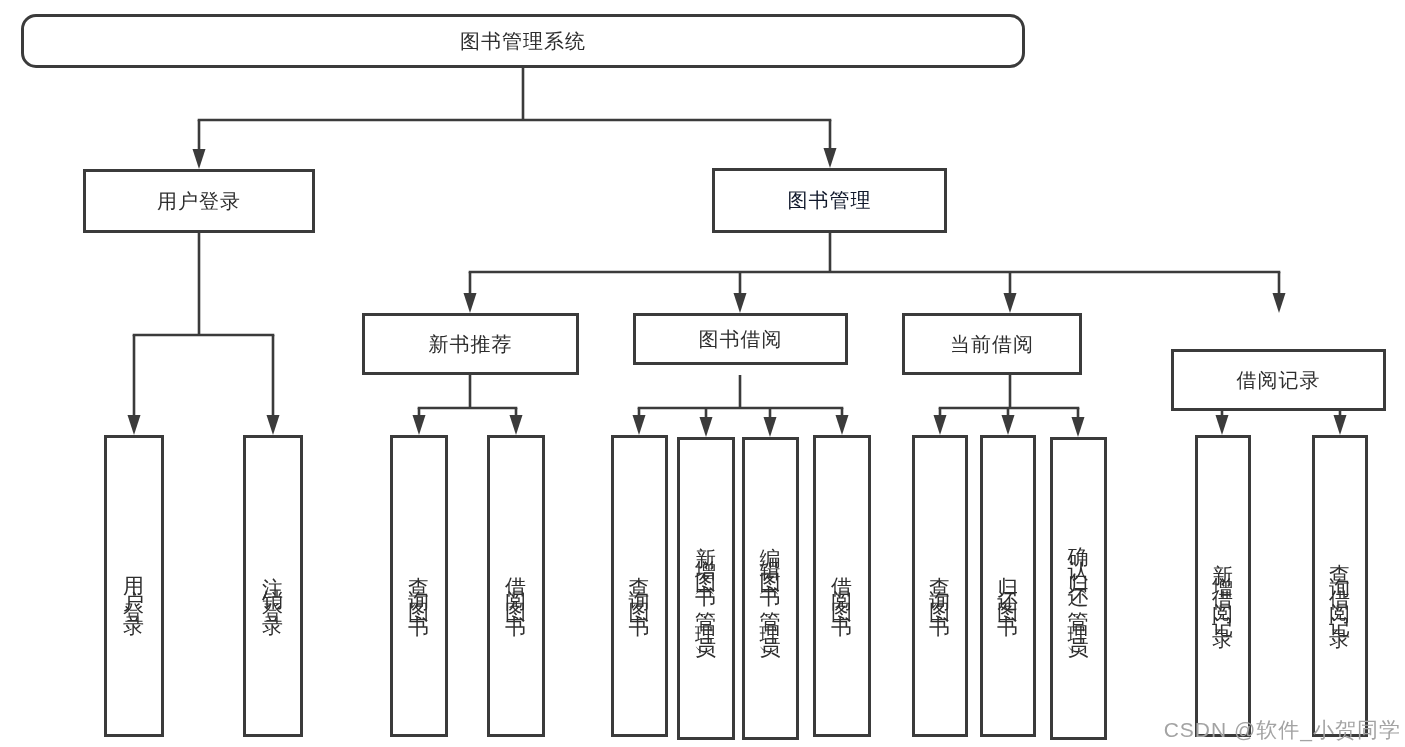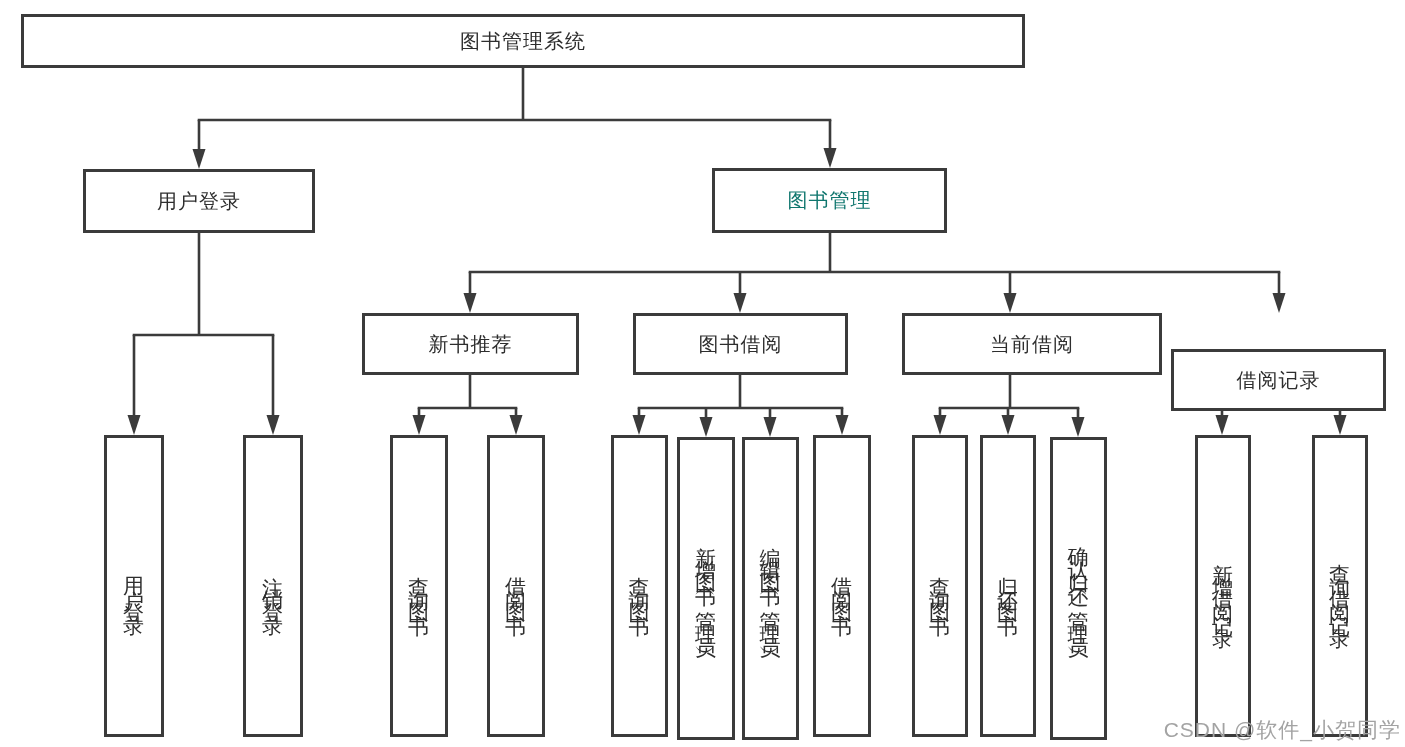--- a/index.html
+++ b/index.html
@@ -98,26 +98,26 @@
       <line x1="1078" y1="408" x2="1078" y2="423" stroke="#3b3b3b" stroke-width="2.6"></line>
       <polygon points="1071.5,417 1084.5,417 1078,437" fill="#3b3b3b"></polygon>
       <line x1="1279" y1="375" x2="1279" y2="408" stroke="#3b3b3b" stroke-width="2.6"></line>
       <line x1="1220.7" y1="408" x2="1341.3" y2="408" stroke="#3b3b3b" stroke-width="2.6"></line>
       <line x1="1222" y1="408" x2="1222" y2="421" stroke="#3b3b3b" stroke-width="2.6"></line>
       <polygon points="1215.5,415 1228.5,415 1222,435" fill="#3b3b3b"></polygon>
       <line x1="1340" y1="408" x2="1340" y2="421" stroke="#3b3b3b" stroke-width="2.6"></line>
       <polygon points="1333.5,415 1346.5,415 1340,435" fill="#3b3b3b"></polygon>
     </svg>
   <div class="watermark">CSDN @软件_小贺同学</div>
-<div class="node h" style="left: 21px; top: 14px; width: 1004px; height: 54px; border-color: rgb(59, 59, 59); color: rgb(46, 46, 46);">图书管理系统</div>
+<div class="node h" style="left: 21px; top: 14px; width: 1004px; height: 54px; border-color: rgb(59, 59, 59); color: rgb(46, 46, 46); border-radius: 15px;">图书管理系统</div>
     <div class="node h" style="left: 83px; top: 169px; width: 232px; height: 64px; border-color: rgb(59, 59, 59); color: rgb(46, 46, 46);">用户登录</div>
-    <div class="node h" style="left: 712px; top: 168px; width: 235px; height: 65px; border-color: rgb(59, 59, 59); color: #0f766e;">图书管理</div>
+    <div class="node h" style="left: 712px; top: 168px; width: 235px; height: 65px; border-color: rgb(59, 59, 59); color: #0f172a;">图书管理</div>
     <div class="node h" style="left: 362px; top: 313px; width: 217px; height: 62px; border-color: rgb(59, 59, 59); color: rgb(46, 46, 46);">新书推荐</div>
-    <div class="node h" style="left: 633px; top: 313px; width: 215px; height: 62px; border-color: rgb(59, 59, 59); color: rgb(46, 46, 46);">图书借阅</div>
-    <div class="node h" style="left: 902px; top: 313px; width: 260px; height: 62px; border-color: rgb(59, 59, 59); color: rgb(46, 46, 46);">当前借阅</div>
+    <div class="node h" style="left: 633px; top: 313px; width: 215px; height: 52px; border-color: rgb(59, 59, 59); color: rgb(46, 46, 46);">图书借阅</div>
+    <div class="node h" style="left: 902px; top: 313px; width: 180px; height: 62px; border-color: rgb(59, 59, 59); color: rgb(46, 46, 46);">当前借阅</div>
     <div class="node h" style="left: 1171px; top: 313px; width: 215px; height: 62px; border-color: rgb(59, 59, 59); color: rgb(46, 46, 46); margin-top: 36px;">借阅记录</div>
     <div class="node v" style="left: 104px; top: 435px; width: 60px; height: 302px; border-color: rgb(59, 59, 59); color: rgb(46, 46, 46);">用户登录</div>
     <div class="node v" style="left: 243px; top: 435px; width: 60px; height: 302px; border-color: rgb(59, 59, 59); color: rgb(46, 46, 46);">注销登录</div>
     <div class="node v" style="left: 390px; top: 435px; width: 58px; height: 302px; border-color: rgb(59, 59, 59); color: rgb(46, 46, 46);">查询图书</div>
     <div class="node v" style="left: 487px; top: 435px; width: 58px; height: 302px; border-color: rgb(59, 59, 59); color: rgb(46, 46, 46);">借阅图书</div>
     <div class="node v" style="left: 611px; top: 435px; width: 57px; height: 302px; border-color: rgb(59, 59, 59); color: rgb(46, 46, 46);">查询图书</div>
     <div class="node v" style="left: 677px; top: 437px; width: 58px; height: 303px; border-color: rgb(59, 59, 59); color: rgb(46, 46, 46);">新增图书（管理员）</div>
     <div class="node v" style="left: 742px; top: 437px; width: 57px; height: 303px; border-color: rgb(59, 59, 59); color: rgb(46, 46, 46);">编辑图书（管理员）</div>
     <div class="node v" style="left: 813px; top: 435px; width: 58px; height: 302px; border-color: rgb(59, 59, 59); color: rgb(46, 46, 46);">借阅图书</div>
     <div class="node v" style="left: 912px; top: 435px; width: 56px; height: 302px; border-color: rgb(59, 59, 59); color: rgb(46, 46, 46);">查询图书</div>

